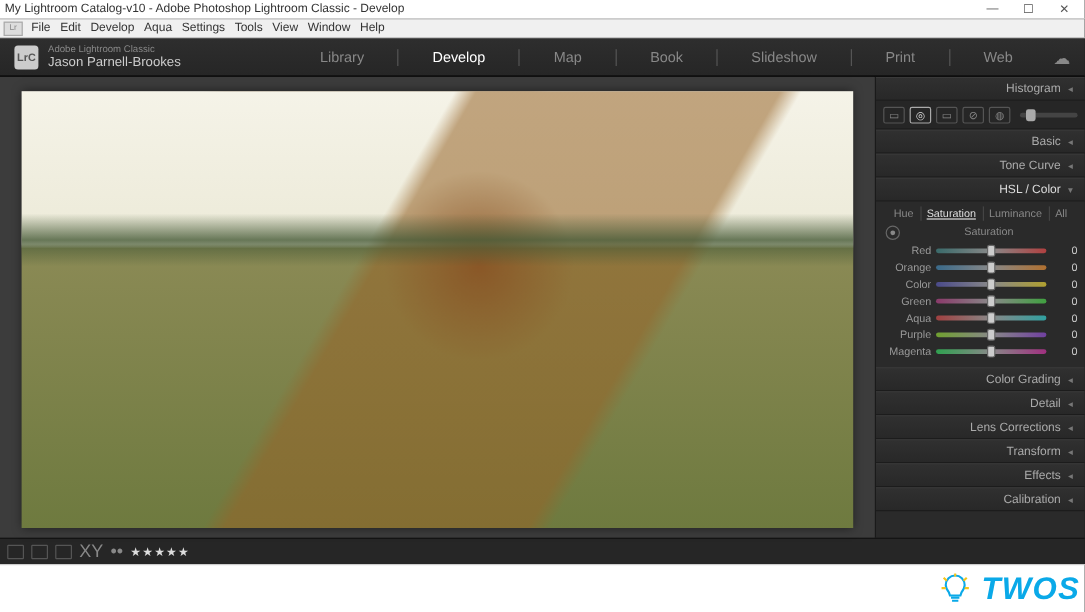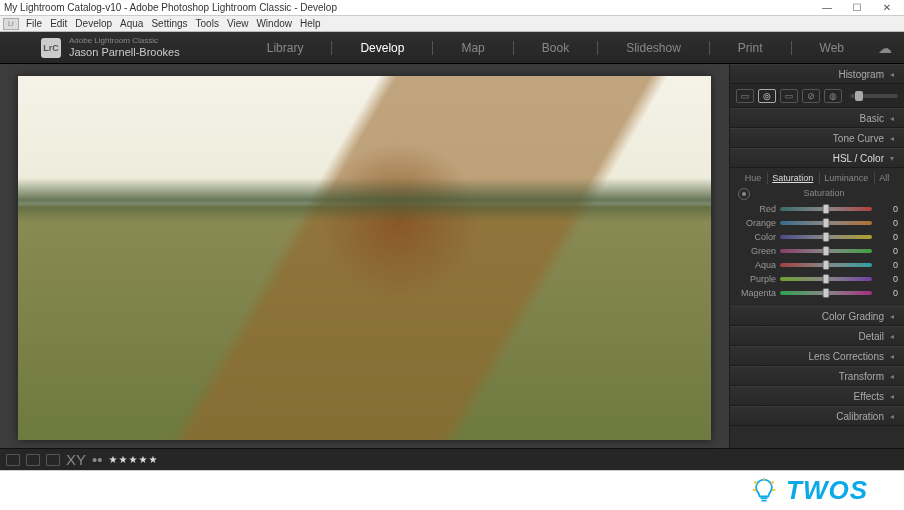--- a/index.html
+++ b/index.html
@@ -10,21 +10,21 @@
 .os-titlebar .title { flex: 1; padding-left: 2px; }
 .os-btn { width: 30px; text-align: center; color: #555; cursor: default; }
 
 
 .menubar { height: 16px; background: #f0f0f0; display: flex; align-items: center; font-size: 10px; color: #333; border-bottom: 1px solid #bbb; }
 .menubar .lr-icon { width: 16px; height: 12px; background: #ddd; border: 1px solid #aaa; margin: 0 3px; font-size: 7px; display:flex;align-items:center;justify-content:center;color:#888;}
 .menubar span.menu { padding: 0 4px; cursor: default; }
 
 
 .app-header { height: 32px; background: linear-gradient(#2e2e2e,#262626); display: flex; align-items: center; padding: 0 12px; border-bottom: 1px solid #000; }
-.lr-logo { width: 20px; height: 20px; background: #ccc; border-radius: 3px; margin-right: 8px; font-size:9px; color:#555; display:flex;align-items:center;justify-content:center; font-weight:bold;margin-left:29px;}
+.lr-logo { width: 20px; height: 20px; background: #ccc; border-radius: 3px; margin-right: 8px; font-size:9px; color:#555; display:flex;align-items:center;justify-content:center; font-weight:bold;}
 .brand { display:flex; flex-direction:column; line-height:1.1;}
 .brand-small { font-size: 8px; color: #888; }
 .brand-user { font-size: 11px; color: #ccc; }
 .modules { margin-left: auto; display: flex; gap: 22px; align-items: center; }
 .module { font-size: 12px; color: #888; padding: 2px 6px; cursor: default; }
 .module.sel { color: #fff; }
 .module-sep { width: 1px; height: 14px; background: #555; }
 .cloud-icon { color:#888; font-size:14px; margin-left:6px;}
 
 
@@ -76,21 +76,21 @@
 .grad-purple{background:linear-gradient(to right,#70a030,#888,#7040a0);}
 .grad-magenta{background:linear-gradient(to right,#30a050,#888,#a03080);}
 
 
 .filmstrip-bar { height:22px; background:#262626; border-top:1px solid #111; display:flex; align-items:center; padding:0 6px; gap:6px;}
 .fs-btn { width:14px; height:12px; border:1px solid #555; border-radius:1px; cursor:default;}
 .fs-text { font-size:15px; color:#888;}
 .stars { font-size:10px; color:#ddd; letter-spacing:1px;}
 
 
-.watermark { position:absolute; right:0; bottom:0; height:40px; background:#fff; width:100%; display:flex; align-items:center; justify-content:flex-end; padding-right:36px; gap:8px; border-top:1px solid #ccc;}
+.watermark { position:absolute; right:0; bottom:0; height:40px; background:#fff; width:100%; display:flex; align-items:center; justify-content:flex-end; padding-right:4px; gap:8px; border-top:1px solid #ccc;}
 .bulb { width:28px; height:28px; position:relative;}
 .bulb svg{width:100%;height:100%;}
 .twos { font-size:26px; font-weight:900; font-style:italic; color:#0aa9e8; letter-spacing:1px;}
 </style>
 </head>
 <body>
 
 <div class="os-titlebar">
   <span class="title">My Lightroom Catalog-v10 - Adobe Photoshop Lightroom Classic - Develop</span>
   <span class="os-btn">—</span>

